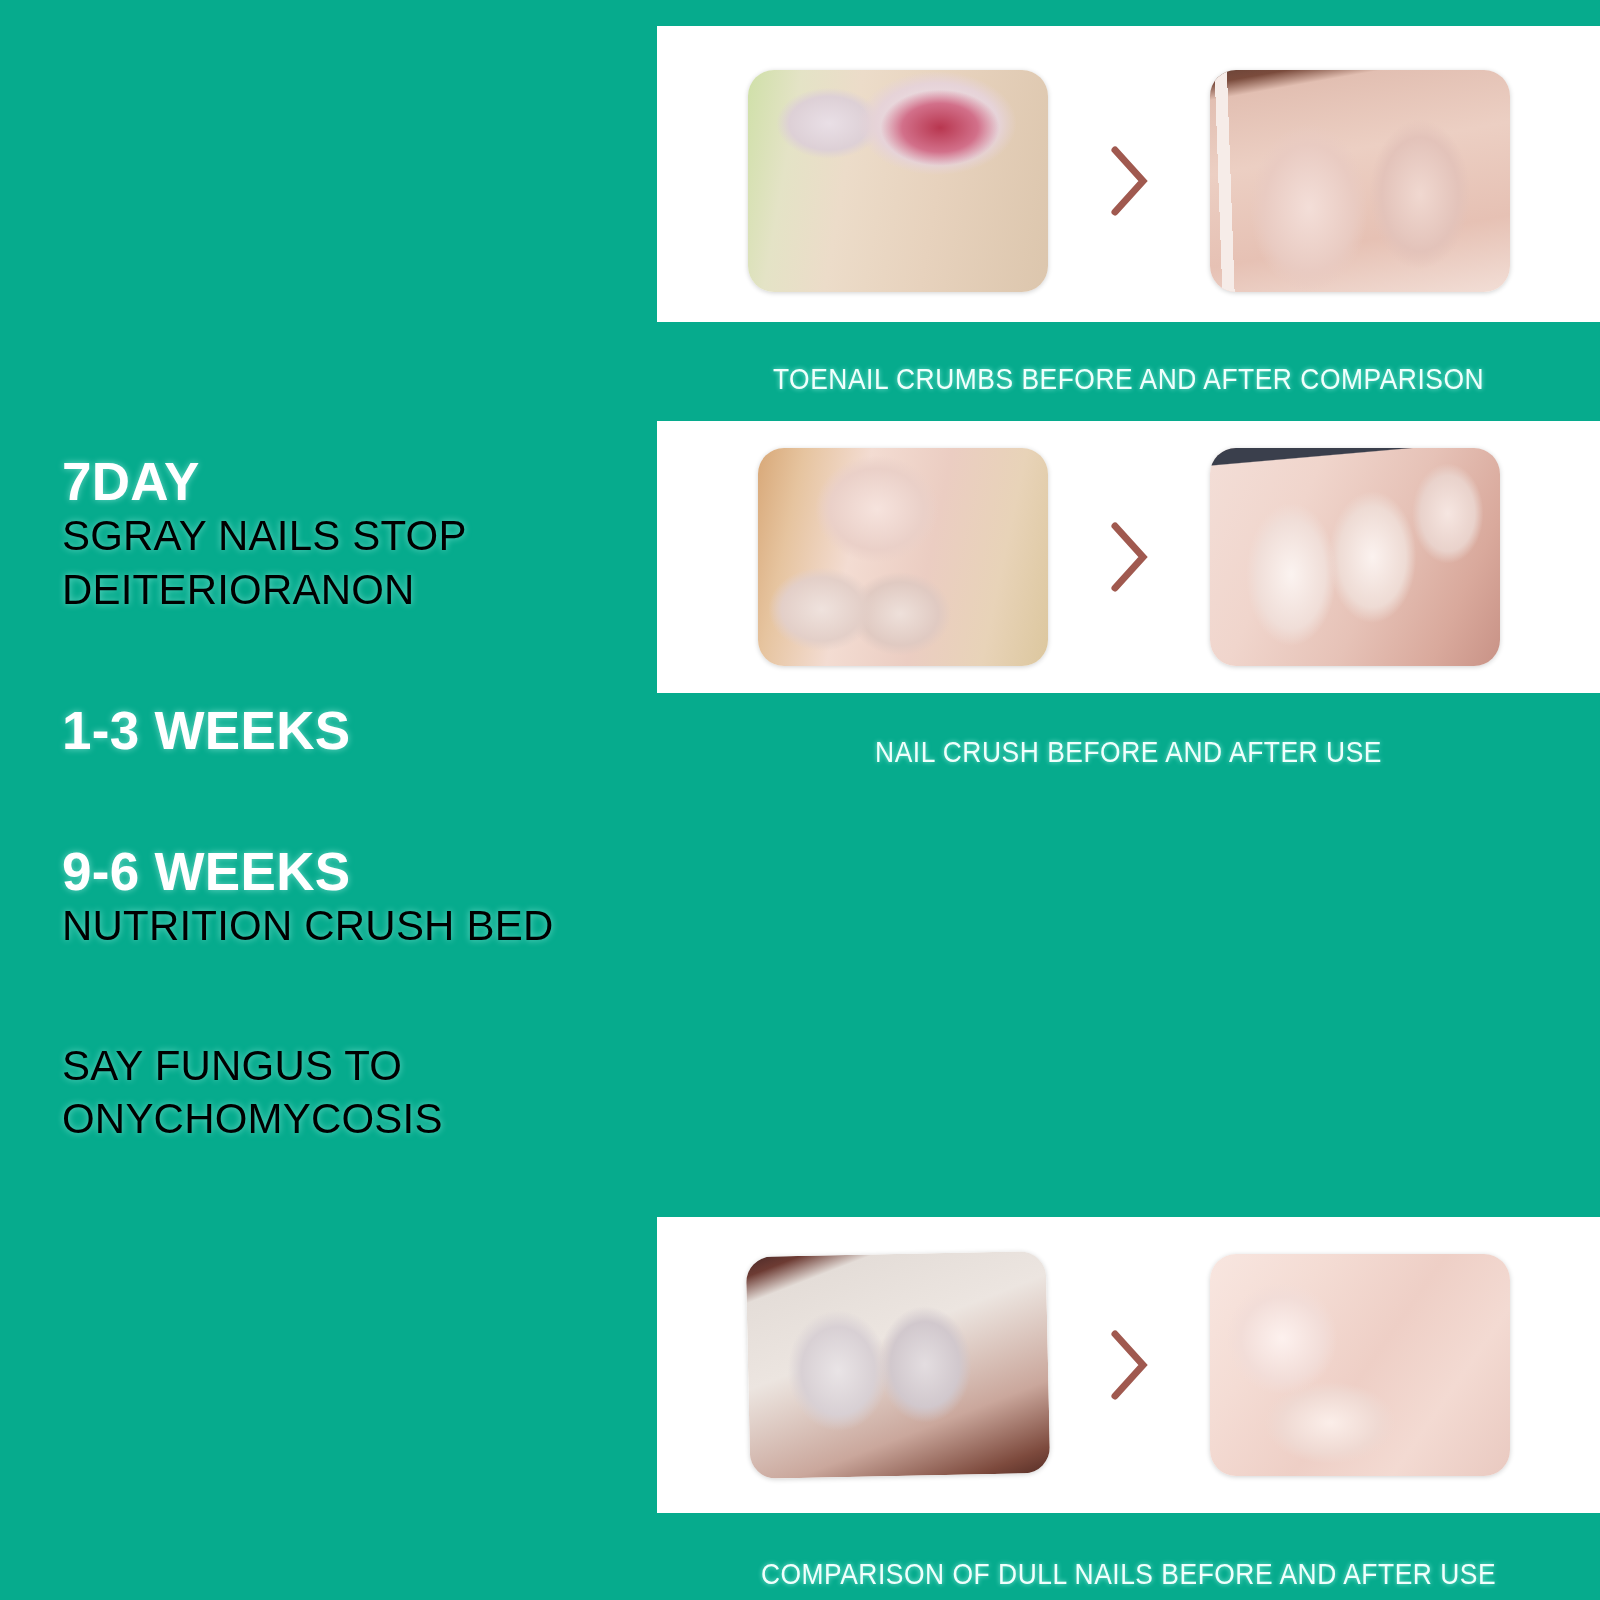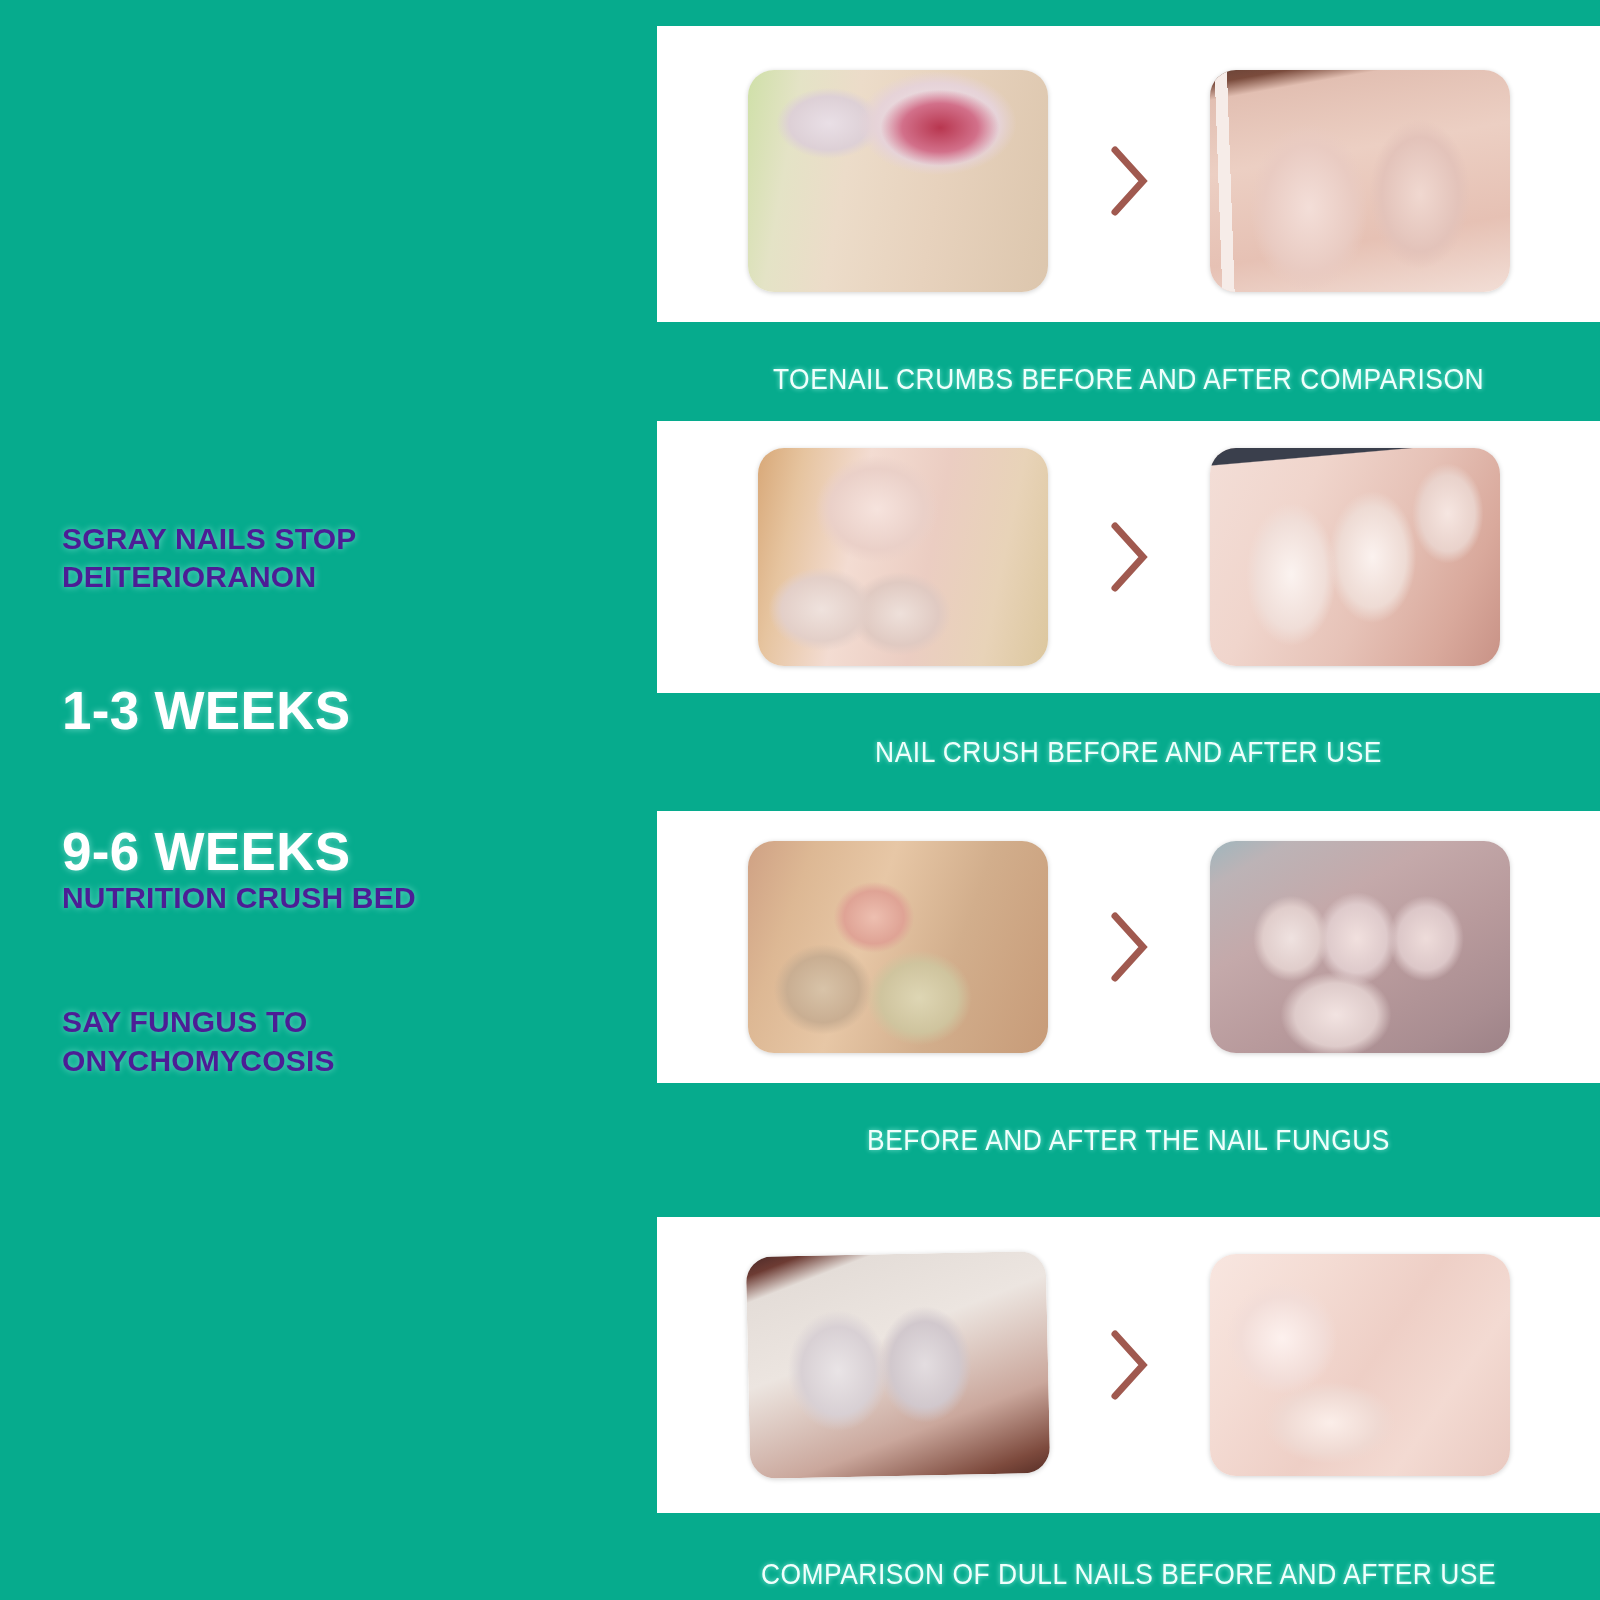--- a/index.html
+++ b/index.html
@@ -40,23 +40,23 @@
     font-size:53px;
     font-weight:bold;
     color:#ffffff;
     letter-spacing:0.3px;
     line-height:1.04;
     text-shadow:0 0 7px rgba(190,255,245,.55);
     white-space:nowrap;
   }
 
   .stage-benefit {
-    font-size:30px;
-    font-weight:700;
-    color:#4c1d95;
+    font-size:42px;
+    font-weight:400;
+    color:#000000;
     line-height:1.28;
     letter-spacing:0.2px;
     max-width:520px;
     text-shadow:0 0 7px rgba(175,255,243,.6);
   }
 
   
   #comparison-column {
     position:absolute;
     left:657px; top:0;
@@ -195,20 +195,21 @@
   }
 </style>
 </head>
 <body>
 
 <div id="infographic">
 
   <div id="timeline-column">
 
     <div class="timeline-stage">
+      <div class="stage-duration">7DAY</div>
       <div class="stage-benefit">SGRAY NAILS STOP DEITERIORANON</div>
     </div>
 
     <div class="timeline-stage">
       <div class="stage-duration">1-3 WEEKS</div>
     </div>
 
     <div class="timeline-stage">
       <div class="stage-duration">9-6 WEEKS</div>
       <div class="stage-benefit">NUTRITION CRUSH BED</div>
@@ -249,48 +250,32 @@
             <polyline points="9,8 37,39 9,70" fill="none" stroke="#a0594f" stroke-width="7" stroke-linecap="round" stroke-linejoin="miter"></polyline>
           </svg>
         </div>
         <div class="photo-frame frame-b">
           <div class="photo-canvas tex-crush-after"></div>
         </div>
       </div>
       <div class="panel-caption">NAIL CRUSH BEFORE AND AFTER USE</div>
     </div>
 
-    <div class="comparison-group" id="group-3">
+
+    <div class="comparison-group" id="group-4">
       <div class="photo-panel">
         <div class="photo-frame frame-a">
-          <div class="photo-canvas tex-fungus-before"></div>
+          <div class="photo-canvas tex-dull-before"></div>
         </div>
         <div class="arrow-chevron">
           <svg viewBox="0 0 46 78" aria-hidden="true">
             <polyline points="9,8 37,39 9,70" fill="none" stroke="#a0594f" stroke-width="7" stroke-linecap="round" stroke-linejoin="miter"></polyline>
           </svg>
         </div>
         <div class="photo-frame frame-b">
-          <div class="photo-canvas tex-fungus-after"></div>
-        </div>
-      </div>
-      <div class="panel-caption">BEFORE AND AFTER THE NAIL FUNGUS</div>
-    </div>
-
-    <div class="comparison-group" id="group-4">
-      <div class="photo-panel">
-        <div class="photo-frame frame-a">
-          <div class="photo-canvas tex-dull-before"></div>
-        </div>
-        <div class="arrow-chevron">
-          <svg viewBox="0 0 46 78" aria-hidden="true">
-            <polyline points="9,8 37,39 9,70" fill="none" stroke="#a0594f" stroke-width="7" stroke-linecap="round" stroke-linejoin="miter"></polyline>
-          </svg>
-        </div>
-        <div class="photo-frame frame-b">
           <div class="photo-canvas tex-dull-after"></div>
         </div>
       </div>
       <div class="panel-caption">COMPARISON OF DULL NAILS BEFORE AND AFTER USE</div>
     </div>
 
   </div>
 </div>
 
 </body></html>

